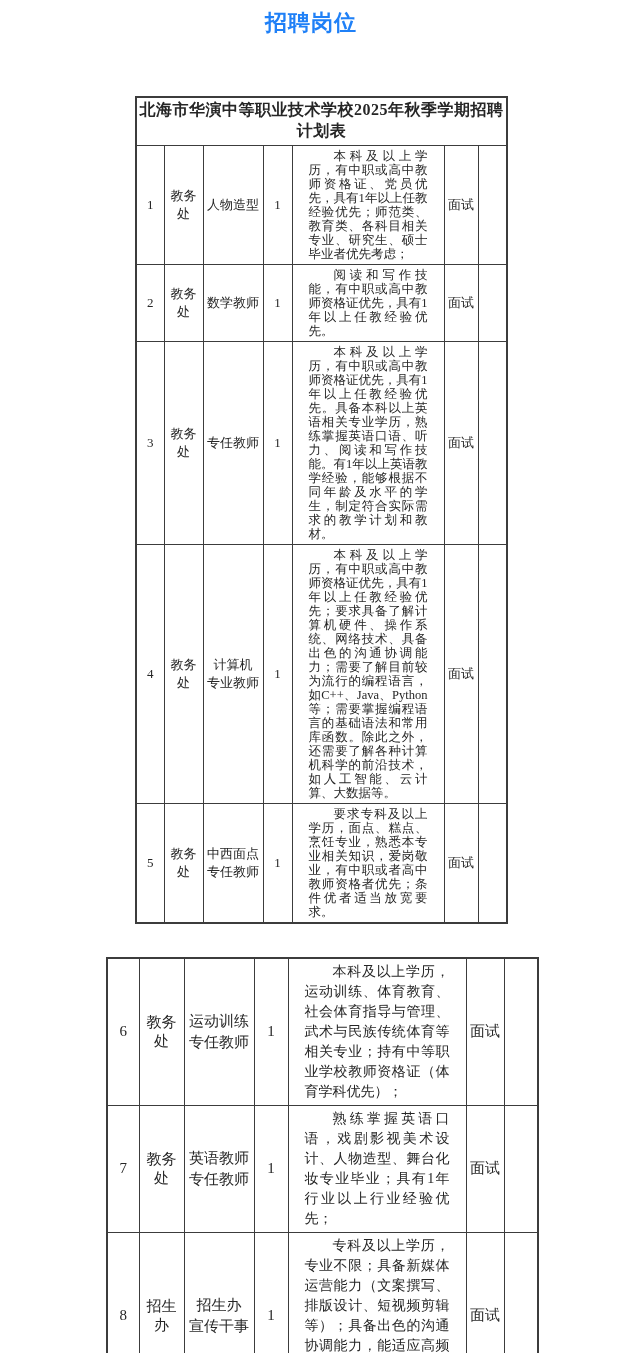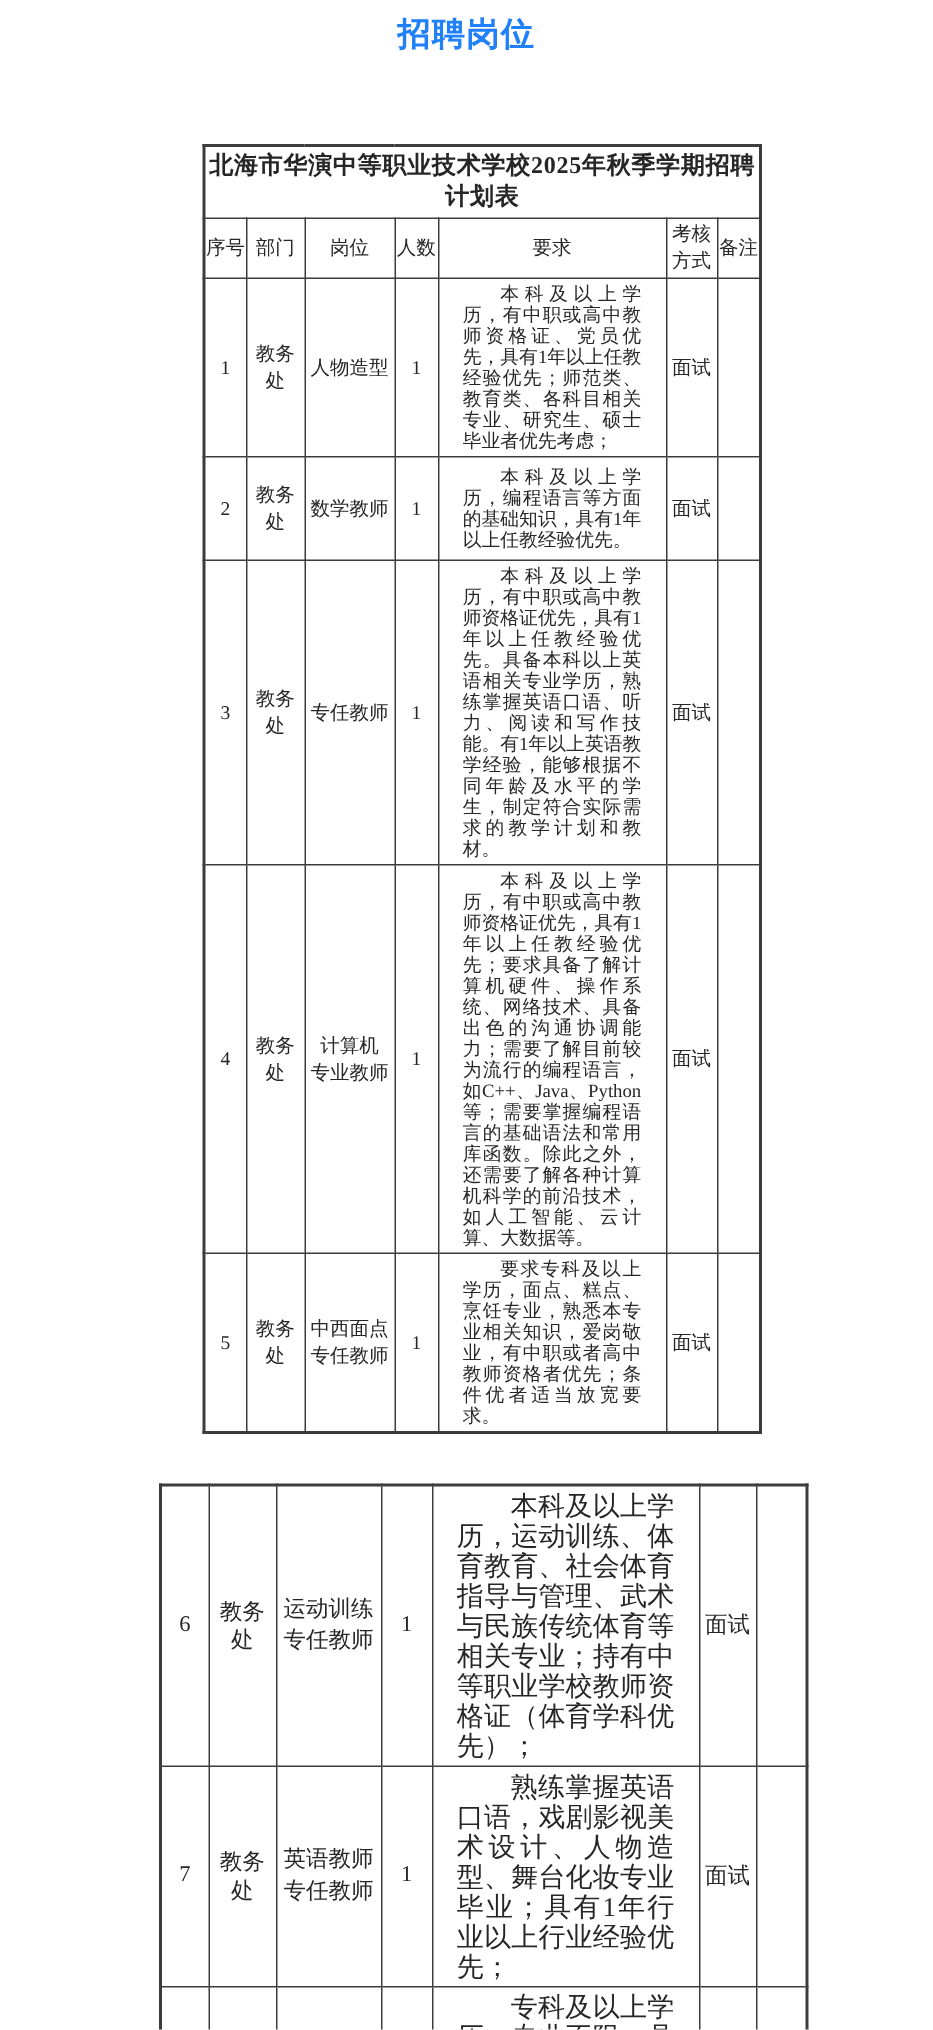--- a/index.html
+++ b/index.html
@@ -61,21 +61,21 @@
   #table-part2 td { font-size: 15px; }
 
   td.cell-position { white-space: pre-line; line-height: 1.35; }
 
   td.cell-req { text-align: left; padding: 3px 16px; }
   .req-text {
     text-indent: 2em;
     text-align: justify;
   }
   #table-part1 .req-text { font-size: 12.5px; line-height: 14px; }
-  #table-part2 .req-text { font-size: 18px; line-height: 20px; }
+  #table-part2 .req-text { font-size: 14px; line-height: 20px; }
 
   
   #t1-body tr:nth-child(1) { height: 84px; }
   #t1-body tr:nth-child(2) { height: 69px; }
   #t1-body tr:nth-child(3) { height: 140px; }
   #t1-body tr:nth-child(4) { height: 163px; }
   #t1-body tr:nth-child(5) { height: 75px; }
   #t2-body tr:nth-child(1) { height: 104px; }
   #t2-body tr:nth-child(2) { height: 79px; }
   #t2-body tr:nth-child(3) { height: 130px; }
@@ -92,49 +92,40 @@
       <col style="width:60px">
     <col style="width:29px">
       <col style="width:152px">
       <col style="width:34px">
       <col style="width:29px">
   </colgroup>
   <thead>
     <tr>
       <td colspan="7" class="table-title-cell">北海市华演中等职业技术学校2025年秋季学期招聘计划表</td>
     </tr>
-    <tr id="t1-headers">
-        <th>序号</th>
-        <th>部门</th>
-        <th>岗位</th>
-        <th>人数</th>
-        <th>要求</th>
-        <th>考核方式</th>
-        <th>备注</th>
-      </tr>
   </thead>
   <tbody id="t1-body">
       <tr>
         <td class="cell-no">1</td>
         <td class="cell-dept">教务处</td>
         <td class="cell-position">人物造型</td>
         <td class="cell-count">1</td>
         <td class="cell-req">
           <div class="req-text">本科及以上学历，有中职或高中教师资格证、党员优先，具有1年以上任教经验优先；师范类、教育类、各科目相关专业、研究生、硕士毕业者优先考虑；</div>
         </td>
         <td class="cell-assess">面试</td>
         <td class="cell-remark"></td>
       </tr>
       <tr>
         <td class="cell-no">2</td>
         <td class="cell-dept">教务处</td>
         <td class="cell-position">数学教师</td>
         <td class="cell-count">1</td>
         <td class="cell-req">
-          <div class="req-text">本科及以上学历，编程语言等方面的基础知识，具有1年以上任教经验优先。</div>
+          <div class="req-text">阅读和写作技能，有中职或高中教师资格证优先，具有1年以上任教经验优先。</div>
         </td>
         <td class="cell-assess">面试</td>
         <td class="cell-remark"></td>
       </tr>
       <tr>
         <td class="cell-no">3</td>
         <td class="cell-dept">教务处</td>
         <td class="cell-position">专任教师</td>
         <td class="cell-count">1</td>
         <td class="cell-req">

